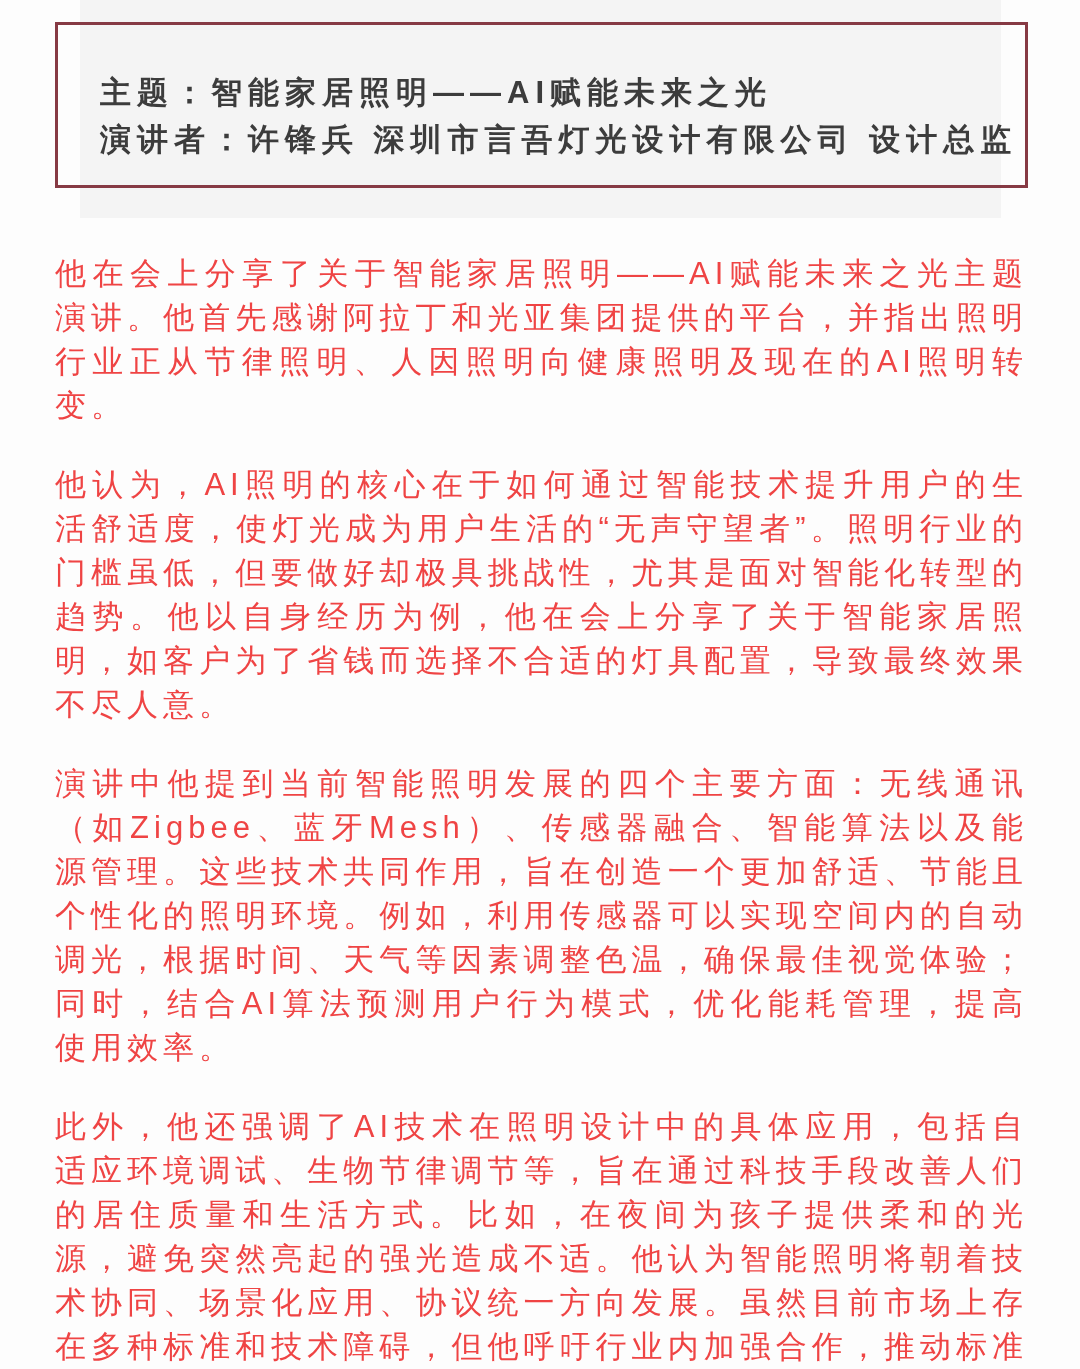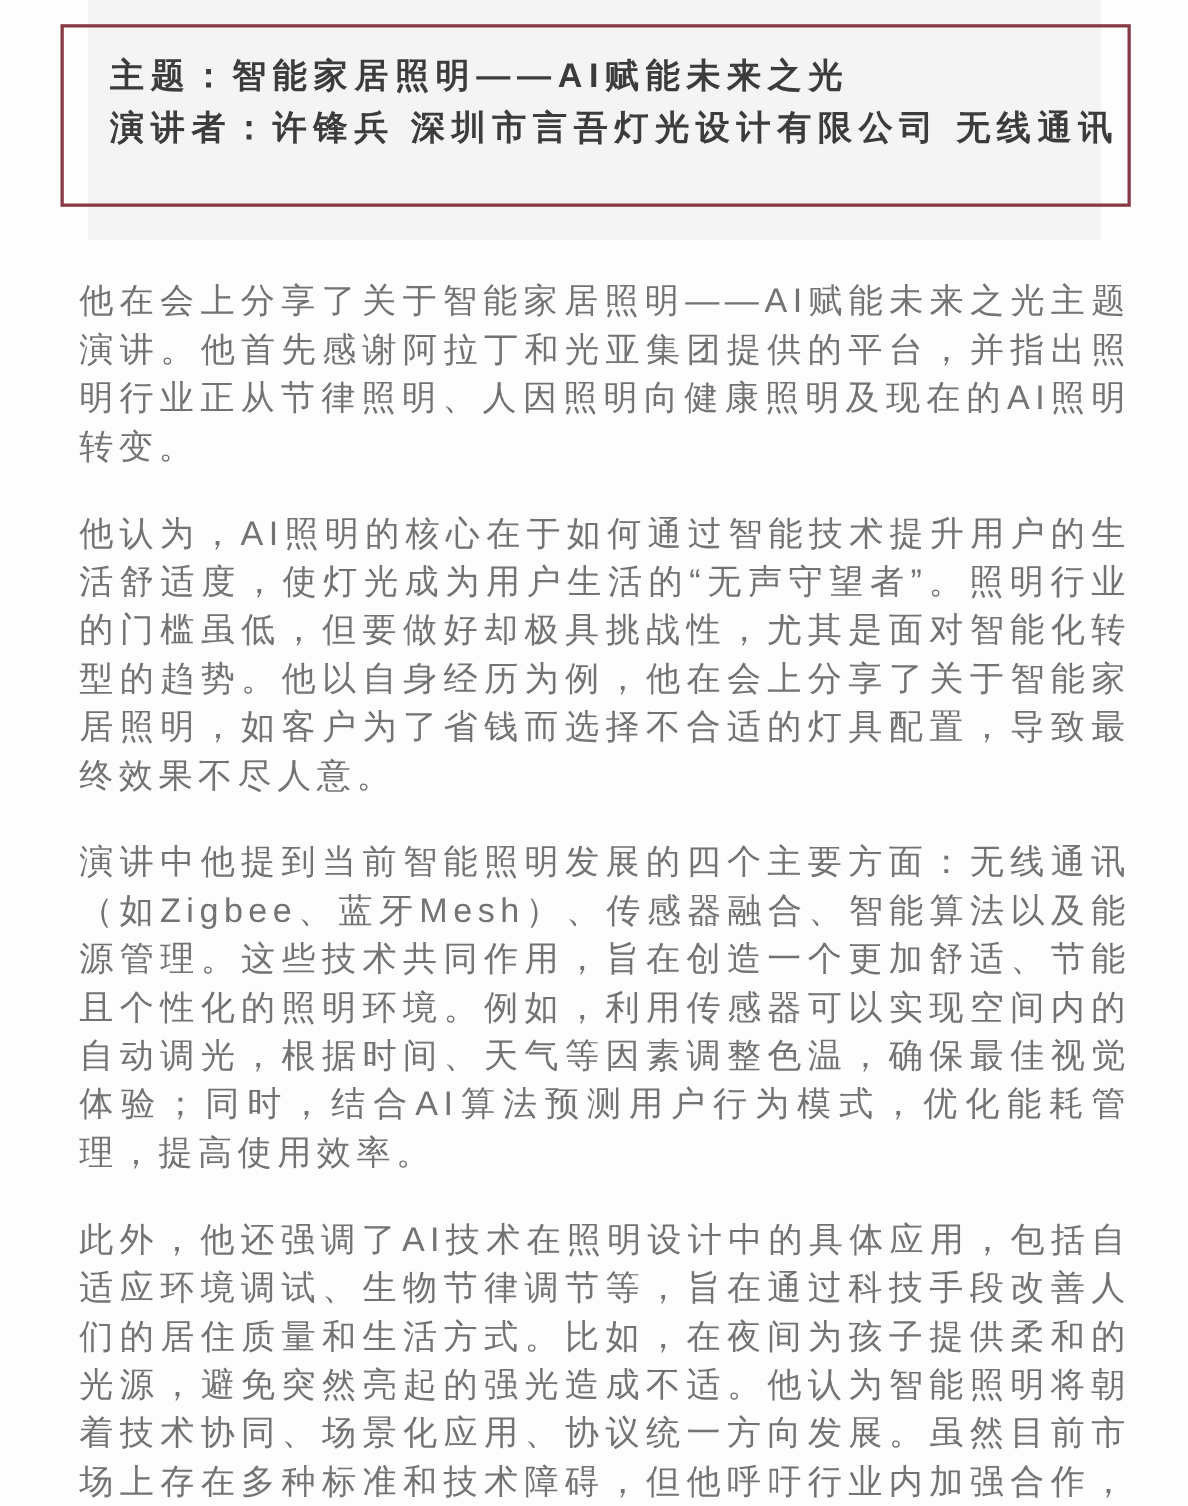--- a/index.html
+++ b/index.html
@@ -27,60 +27,60 @@
   
   .info-frame {
     position: absolute;
     left: 55px;
     top: 22px;
     width: 973px;
     height: 166px;
     box-sizing: border-box;
     border: 3px solid #863a44;
     background: transparent;
-    padding: 20px 30px 0 42px;
+    padding: 44px 30px 0 42px;
   }
   .info-line {
     font-size: 31px;
     font-weight: bold;
     color: #3c3c3c;
     letter-spacing: 6px;
     line-height: 47px;
     white-space: nowrap;
   }
   .article-body {
     position: absolute;
     left: 55px;
     top: 252px;
     width: 973px;
   }
   .article-body p {
-    margin: 0 0 35px 17px;
+    margin: 0 0 35px 0;
     font-size: 31px;
     line-height: 44px;
     letter-spacing: 5px;
-    color: #737373;
+    color: #ef4444;
     text-align: justify;
     text-justify: inter-ideograph;
     word-break: break-all;
   }
   .article-body p:last-child {
     margin-bottom: 0;
   }
 </style>
 </head>
 <body>
 
 <div class="page">
 
   <div class="header-bg"></div>
 
   <div class="info-frame">
     <div class="info-line">主题：智能家居照明——AI赋能未来之光</div>
-    <div class="info-line">演讲者：许锋兵 深圳市言吾灯光设计有限公司 无线通讯</div>
+    <div class="info-line">演讲者：许锋兵 深圳市言吾灯光设计有限公司 设计总监</div>
   </div>
 
   <div class="article-body">
     <p>他在会上分享了关于智能家居照明——AI赋能未来之光主题演讲。他首先感谢阿拉丁和光亚集团提供的平台，并指出照明行业正从节律照明、人因照明向健康照明及现在的AI照明转变。</p>
     <p>他认为，AI照明的核心在于如何通过智能技术提升用户的生活舒适度，使灯光成为用户生活的“无声守望者”。照明行业的门槛虽低，但要做好却极具挑战性，尤其是面对智能化转型的趋势。他以自身经历为例，他在会上分享了关于智能家居照明，如客户为了省钱而选择不合适的灯具配置，导致最终效果不尽人意。</p>
     <p>演讲中他提到当前智能照明发展的四个主要方面：无线通讯（如Zigbee、蓝牙Mesh）、传感器融合、智能算法以及能源管理。这些技术共同作用，旨在创造一个更加舒适、节能且个性化的照明环境。例如，利用传感器可以实现空间内的自动调光，根据时间、天气等因素调整色温，确保最佳视觉体验；同时，结合AI算法预测用户行为模式，优化能耗管理，提高使用效率。</p>
     <p>此外，他还强调了AI技术在照明设计中的具体应用，包括自适应环境调试、生物节律调节等，旨在通过科技手段改善人们的居住质量和生活方式。比如，在夜间为孩子提供柔和的光源，避免突然亮起的强光造成不适。他认为智能照明将朝着技术协同、场景化应用、协议统一方向发展。虽然目前市场上存在多种标准和技术障碍，但他呼吁行业内加强合作，推动标准化进程，以促进更广泛的兼容性和用户体验提升。</p>
   </div>
 
 </div>

